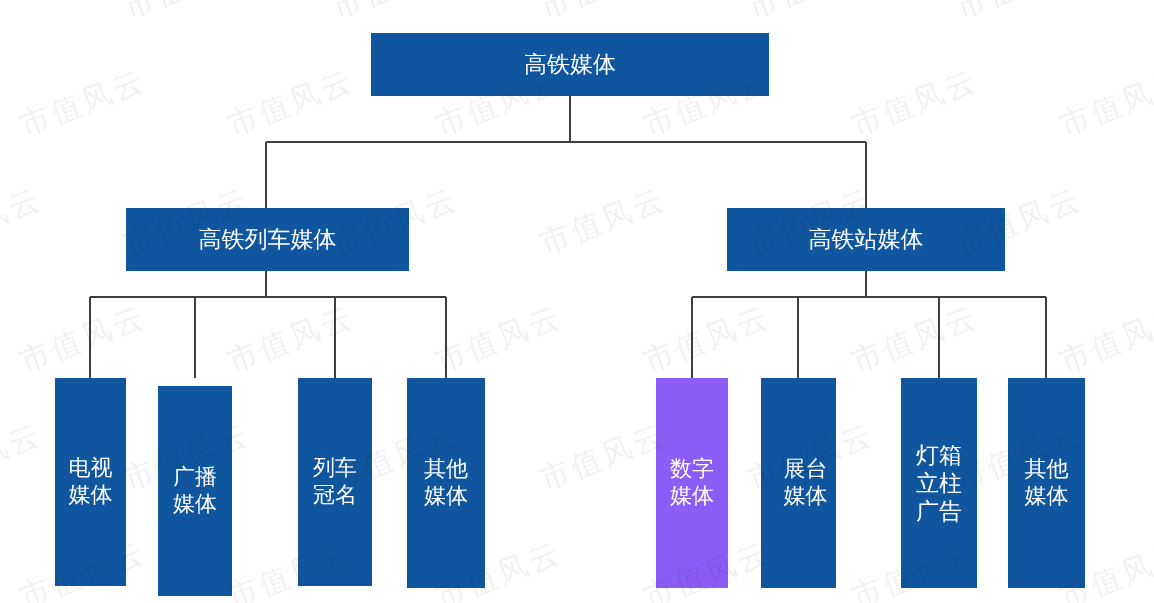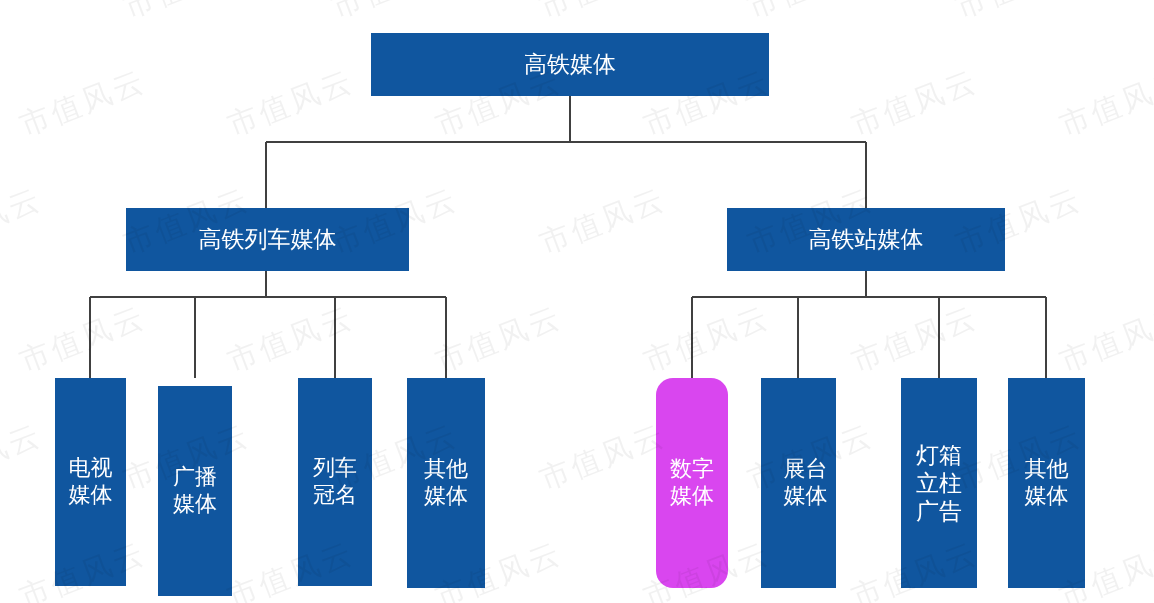--- a/index.html
+++ b/index.html
@@ -51,22 +51,21 @@
     z-index: 2;
     background: #10569F;
     color: #ffffff;
     display: flex;
     align-items: center;
     justify-content: center;
     box-sizing: border-box;
     text-align: center;
   }
   .node.highlight {
-    background: #d946ef;
-    border-radius: 17px;
+    background: #8b5cf6;
   }
   .node-label {
     display: block;
     line-height: 1.22;
     white-space: pre-line;
     color: #ffffff;
   }
   .node.root .node-label { font-size: 23px; }
   .node.level2 .node-label { font-size: 23px; }
   .node.leaf .node-label { font-size: 22px; }

